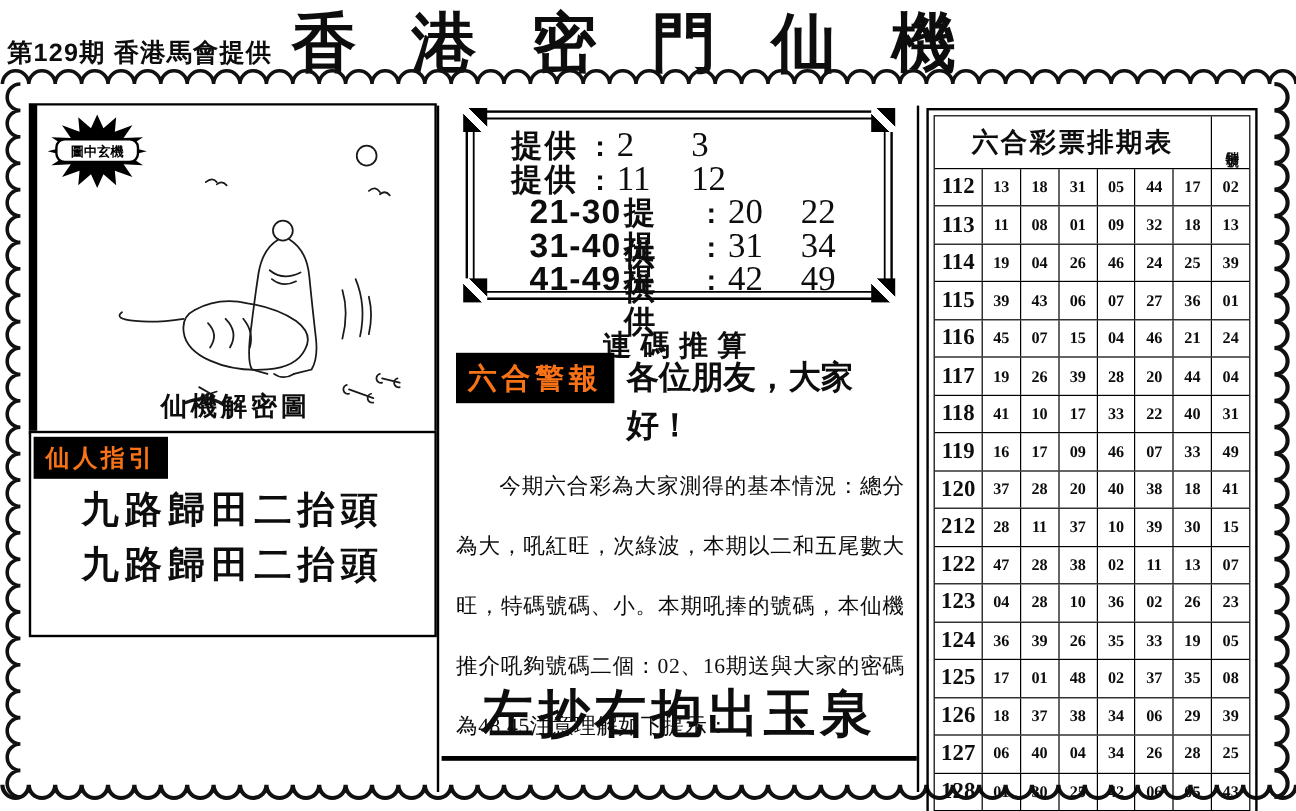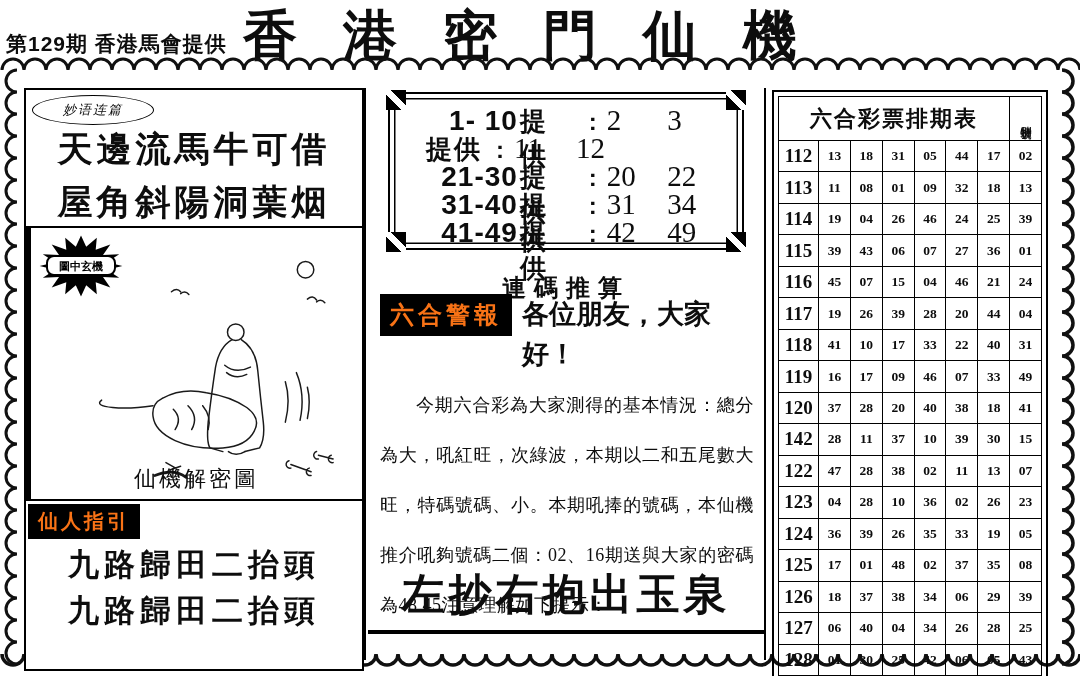--- a/index.html
+++ b/index.html
@@ -20,21 +20,21 @@
   .box-poem { height:140px; }
   .oval-badge { position:absolute; left:6px; top:5px; width:122px; height:30px; border:1.5px solid #000;
                 border-radius:50%; display:flex; align-items:center; justify-content:center;
                 font-size:13px; font-style:italic; letter-spacing:2px; }
   .poem-line { text-align:center; font-size:35px; font-weight:bold; letter-spacing:4px; line-height:1; }
   .poem-line.l1 { margin-top:42px; }
   .poem-line.l2 { margin-top:18px; }
 
   .box-pic { height:276px; border-left-width:7px; margin-top:-2.5px; }
   .pic-caption { position:absolute; left:0; right:0; bottom:6px; text-align:center;
-                 font-size:22px; font-weight:normal; letter-spacing:3px; }
+                 font-size:22px; font-weight:bold; letter-spacing:3px; }
   .starburst { position:absolute; left:2px; top:2px; width:96px; height:72px; }
 
   .box-guide { height:172px; margin-top:-2.5px; }
   .black-badge { display:inline-block; background:#000; color:#f97316; font-weight:bold;
                  font-family:"Liberation Sans","DejaVu Sans",sans-serif; }
   .guide-badge { position:absolute; left:2px; top:3px; font-size:20px; letter-spacing:3px; padding:4px 10px; }
   .guide-line { text-align:center; font-size:31px; font-weight:bold; letter-spacing:5px; line-height:1; }
   .guide-line.l1 { margin-top:48px; }
   .guide-line.l2 { margin-top:15px; }
 
@@ -106,25 +106,20 @@
   </svg>
 <svg class="perf" style="left:0;top:68px;" width="22" height="600">
     <path fill="none" stroke="#111" stroke-width="3" d="M17 2 a11 11 0 0 0 0 22 a11 11 0 0 0 0 22 a11 11 0 0 0 0 22 a11 11 0 0 0 0 22 a11 11 0 0 0 0 22 a11 11 0 0 0 0 22 a11 11 0 0 0 0 22 a11 11 0 0 0 0 22 a11 11 0 0 0 0 22 a11 11 0 0 0 0 22 a11 11 0 0 0 0 22 a11 11 0 0 0 0 22 a11 11 0 0 0 0 22 a11 11 0 0 0 0 22 a11 11 0 0 0 0 22 a11 11 0 0 0 0 22 a11 11 0 0 0 0 22 a11 11 0 0 0 0 22 a11 11 0 0 0 0 22 a11 11 0 0 0 0 22 a11 11 0 0 0 0 22 a11 11 0 0 0 0 22 a11 11 0 0 0 0 22 a11 11 0 0 0 0 22 a11 11 0 0 0 0 22 a11 11 0 0 0 0 22 a11 11 0 0 0 0 22 "></path>
   </svg>
 <svg class="perf" style="left:1056px;top:68px;" width="24" height="600">
     <path fill="none" stroke="#111" stroke-width="3.5" d="M6 2 a11 11 0 0 1 0 22 a11 11 0 0 1 0 22 a11 11 0 0 1 0 22 a11 11 0 0 1 0 22 a11 11 0 0 1 0 22 a11 11 0 0 1 0 22 a11 11 0 0 1 0 22 a11 11 0 0 1 0 22 a11 11 0 0 1 0 22 a11 11 0 0 1 0 22 a11 11 0 0 1 0 22 a11 11 0 0 1 0 22 a11 11 0 0 1 0 22 a11 11 0 0 1 0 22 a11 11 0 0 1 0 22 a11 11 0 0 1 0 22 a11 11 0 0 1 0 22 a11 11 0 0 1 0 22 a11 11 0 0 1 0 22 a11 11 0 0 1 0 22 a11 11 0 0 1 0 22 a11 11 0 0 1 0 22 a11 11 0 0 1 0 22 a11 11 0 0 1 0 22 a11 11 0 0 1 0 22 a11 11 0 0 1 0 22 a11 11 0 0 1 0 22 "></path>
   </svg>
 
 <div class="col-left">
 
-  <div class="box box-poem">
-    <div class="oval-badge">妙语连篇</div>
-    <div class="poem-line l1">天邊流馬牛可借</div>
-    <div class="poem-line l2">屋角斜陽洞葉烟</div>
-  </div>
 
   <div class="box box-pic">
     <svg class="starburst" viewBox="0 0 96 72">
       <polygon points="89.4,36.0 73.9,39.8 86.2,47.7 70.0,46.9 77.3,57.6 62.7,52.3 63.8,64.3 53.2,55.2 48.0,66.6 42.8,55.2 32.2,64.3 33.3,52.3 18.7,57.6 26.0,46.9 9.8,47.7 22.1,39.8 6.6,36.0 22.1,32.2 9.8,24.3 26.0,25.1 18.7,14.4 33.3,19.7 32.2,7.7 42.8,16.8 48.0,5.4 53.2,16.8 63.8,7.7 62.7,19.7 77.3,14.4 70.0,25.1 86.2,24.3 73.9,32.2" fill="#000"></polygon>
       <rect x="14" y="26" width="68" height="19" rx="7" fill="#fff" stroke="#000" stroke-width="2"></rect>
       <text x="48" y="40" font-size="11" font-weight="bold" text-anchor="middle" fill="#000">圖中玄機</text>
     </svg>
     <svg viewBox="0 0 336 270" width="336" height="248" style="position:absolute;left:0;top:16px;">
       <g fill="none" stroke="#1a1a1a" stroke-width="1.6" stroke-linecap="round">
         <circle cx="284" cy="28" r="9"></circle>
@@ -161,21 +156,20 @@
 
 <div class="col-mid">
 
   <div class="fancy-box">
     <div class="corner tl"></div>
     <div class="corner tr"></div>
     <div class="corner bl"></div>
     <div class="corner br"></div>
     <div class="provide-rows">
         <div class="prow">
-          <span class="prange">1- 10</span>
           <span class="plabel">提供</span>
           <span class="pcolon">:</span>
           <span class="pval">2</span>
           <span class="pval">3</span>
         </div>
         <div class="prow">
           <span class="plabel">提供</span>
           <span class="pcolon">:</span>
           <span class="pval">11</span>
           <span class="pval">12</span>
@@ -307,21 +301,21 @@
           <span class="tperiod">120</span>
           <span class="tnum">37</span>
           <span class="tnum">28</span>
           <span class="tnum">20</span>
           <span class="tnum">40</span>
           <span class="tnum">38</span>
           <span class="tnum">18</span>
           <span class="tnum">41</span>
         </div>
         <div class="trow">
-          <span class="tperiod">142</span>
+          <span class="tperiod">212</span>
           <span class="tnum">28</span>
           <span class="tnum">11</span>
           <span class="tnum">37</span>
           <span class="tnum">10</span>
           <span class="tnum">39</span>
           <span class="tnum">30</span>
           <span class="tnum">15</span>
         </div>
         <div class="trow">
           <span class="tperiod">122</span>

